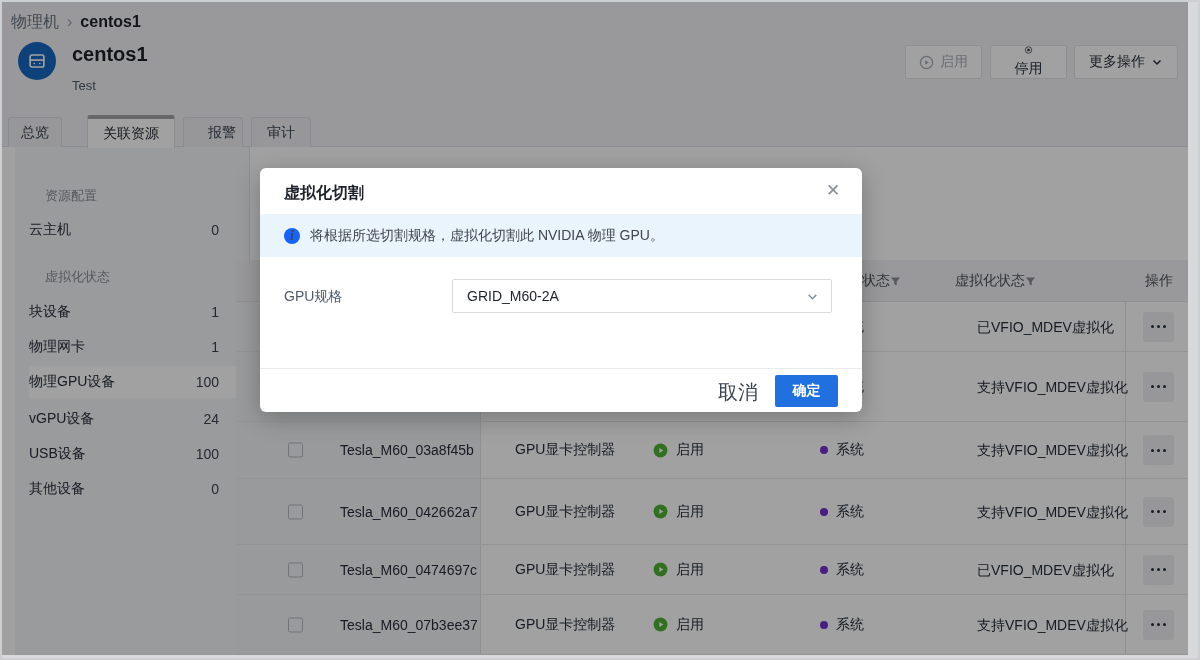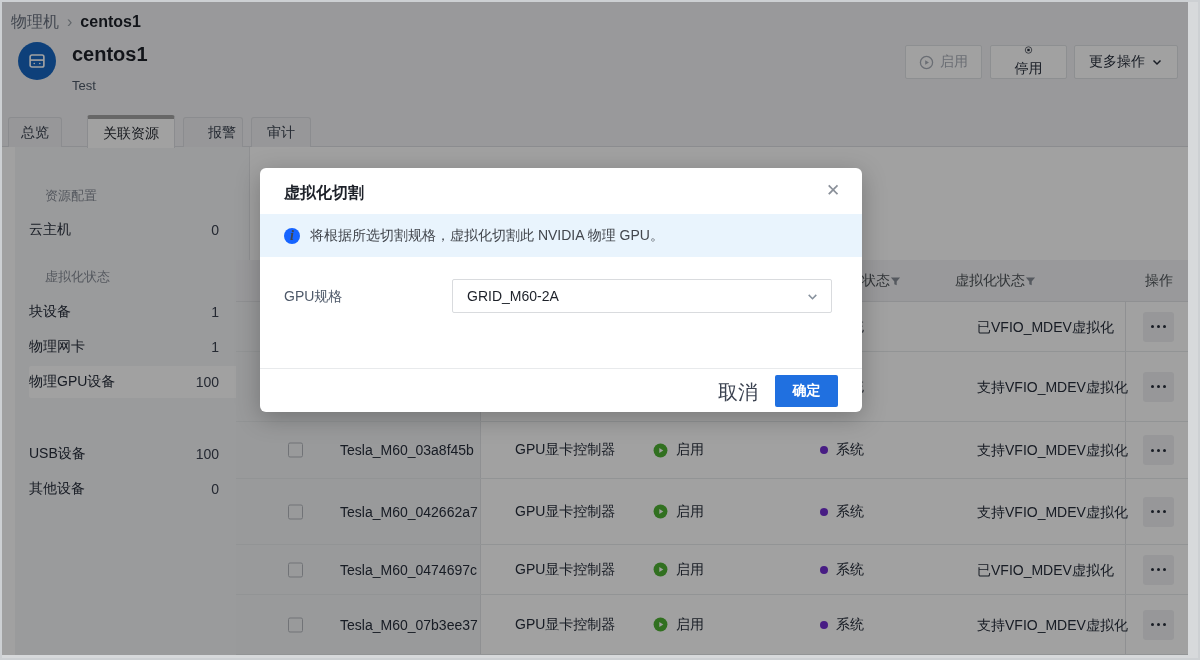--- a/index.html
+++ b/index.html
@@ -170,20 +170,24 @@
             <span class="cnt">1</span>
           </div>
           <div class="side-item" style="top: 184px;">
             <span class="lbl">物理网卡</span>
             <span class="cnt">1</span>
           </div>
           <div class="side-item selected" style="top: 219px;">
             <span class="lbl">物理GPU设备</span>
             <span class="cnt">100</span>
           </div>
+          <div class="side-item" style="top: 256px;">
+            <span class="lbl">vGPU设备</span>
+            <span class="cnt">24</span>
+          </div>
           <div class="side-item" style="top: 291px;">
             <span class="lbl">USB设备</span>
             <span class="cnt">100</span>
           </div>
           <div class="side-item" style="top: 326px;">
             <span class="lbl">其他设备</span>
             <span class="cnt">0</span>
           </div>
         </div>
 

